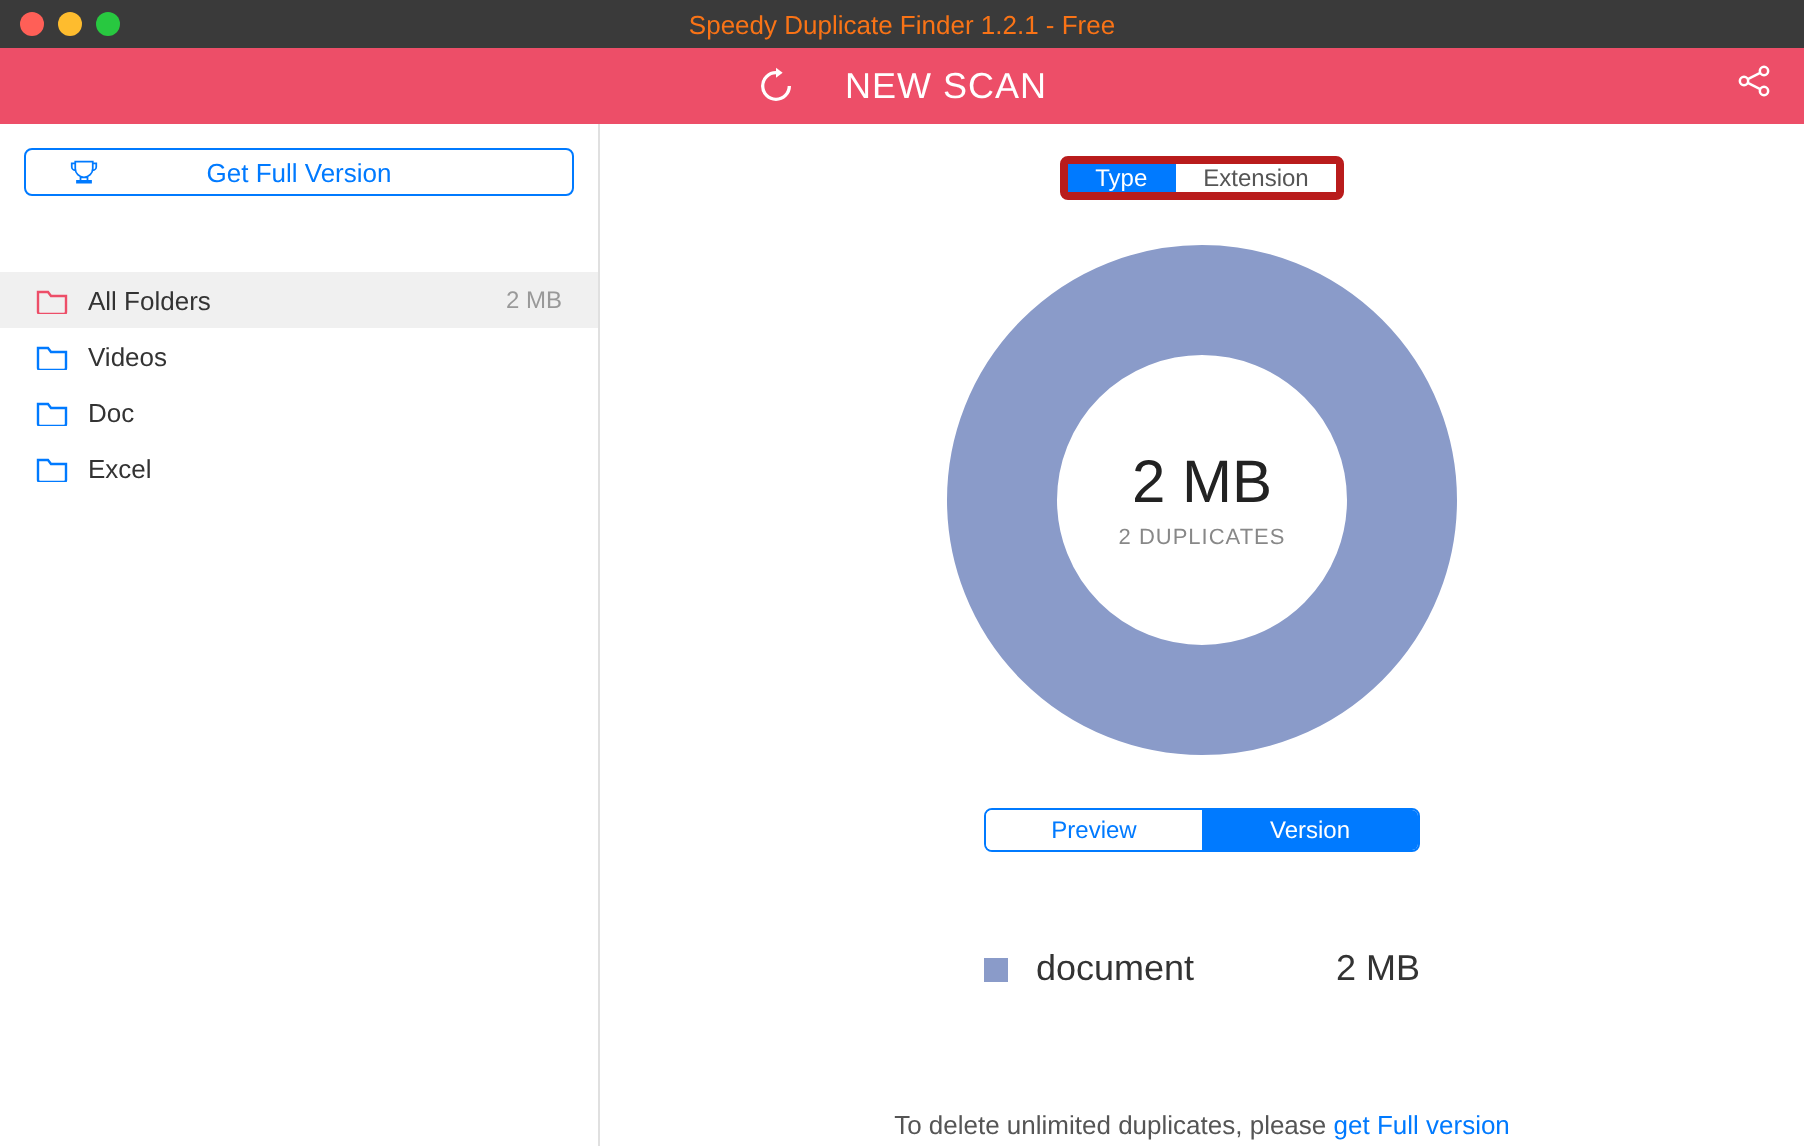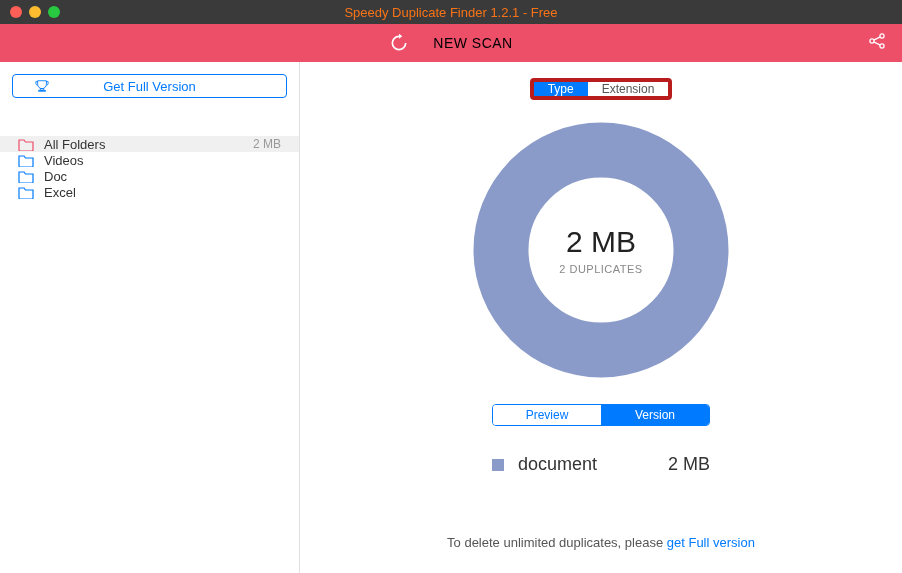--- a/index.html
+++ b/index.html
@@ -9,57 +9,57 @@
 .titlebar { height: 24px; background: #3a3a3a; display: flex; align-items: center; position: relative; }
 .traffic { display: flex; gap: 7px; margin-left: 10px; }
 .tl { width: 12px; height: 12px; border-radius: 50%; }
 .tl.red { background: #ff5f57; }
 .tl.yellow { background: #febc2e; }
 .tl.green { background: #28c840; }
 .titlebar .title { position: absolute; left: 50%; transform: translateX(-50%); color: #f97316; font-size: 13px; font-weight: 500; }
 
 
 .toolbar { height: 38px; background: #ed4e68; display: flex; align-items: center; justify-content: center; position: relative; }
-.newscan { color: #000000; font-size: 14px; letter-spacing: 0.5px; display: flex; align-items: center; gap: 24px; cursor: pointer; }
+.newscan { color: #ffffff; font-size: 18px; letter-spacing: 0.5px; display: flex; align-items: center; gap: 24px; cursor: pointer; }
 .newscan svg { width: 20px; height: 20px; }
 .share { position: absolute; right: 15px; top: 50%; transform: translateY(-50%); cursor: pointer; }
 .share svg { width: 20px; height: 20px; stroke: #fff; fill: none; }
 
 
 .content { display: flex; height: 511px; }
 .sidebar { width: 300px; border-right: 1px solid #e0e0e0; display: flex; flex-direction: column; }
 .main { flex: 1; padding-top: 16px; display: flex; flex-direction: column; align-items: center; }
 
 
 .gfv-wrap { padding: 12px 12px 10px; }
 .gfv { width: 100%; height: 24px; border: 1px solid #007aff; border-radius: 4px; color: #007aff; background: #fff; font-size: 13px; display: flex; align-items: center; justify-content: center; gap: 8px; cursor: pointer; position: relative; }
 .gfv svg { position: absolute; left: 22px; width: 14px; height: 14px; }
 
 
 .folders { margin-top: 28px; }
-.folder-item { height: 16px; display: flex; align-items: center; padding: 4px 18px; font-size: 13px; color: #333; cursor: pointer; }
+.folder-item { height: 28px; display: flex; align-items: center; padding: 4px 18px; font-size: 13px; color: #333; cursor: pointer; }
 .folder-item.active { background: #f0f0f0; }
 .folder-item .ficon { width: 16px; height: 13px; margin-right: 10px; flex-shrink: 0; }
 .folder-item .fsize { margin-left: auto; color: #999; font-size: 12px; }
 
 
 .seg { display: flex; border: 4px solid #b91c1c; border-radius: 4px; overflow: hidden; height: 22px; margin-bottom: 20px; }
 .seg > div { padding: 0 14px; font-size: 12px; display: flex; align-items: center; cursor: pointer; }
 .seg .on { background: #007aff; color: #fff; }
 .seg .off { background: #fff; color: #555; }
 
 
 .donut-wrap { position: relative; width: 260px; height: 260px; display: flex; align-items: center; justify-content: center; margin-bottom: 24px; }
 .donut-wrap svg { position: absolute; top: 0; left: 0; }
 .donut-center { text-align: center; position: relative; z-index: 1; }
 .donut-center .big { font-size: 30px; font-weight: 400; color: #222; }
 .donut-center .small { font-size: 11px; color: #888; letter-spacing: 0.5px; margin-top: 4px; }
 
 
-.seg2 { display: flex; border: 1px solid #007aff; border-radius: 4px; overflow: hidden; height: 22px; width: 218px; margin-bottom: 28px; }
+.seg2 { display: flex; border: 1px solid #007aff; border-radius: 4px; overflow: hidden; height: 22px; width: 218px; margin-bottom: 48px; }
 .seg2 > div { flex: 1; font-size: 12px; display: flex; align-items: center; justify-content: center; cursor: pointer; }
 .seg2 .on { background: #007aff; color: #fff; }
 .seg2 .off { background: #fff; color: #007aff; }
 
 
 .legend { width: 218px; display: flex; align-items: center; font-size: 18px; color: #333; margin-bottom: 60px; }
 .sw { width: 12px; height: 12px; background: #8a9bc9; margin-right: 14px; }
 .legend .lsize { margin-left: auto; color: #333; }
 
 

